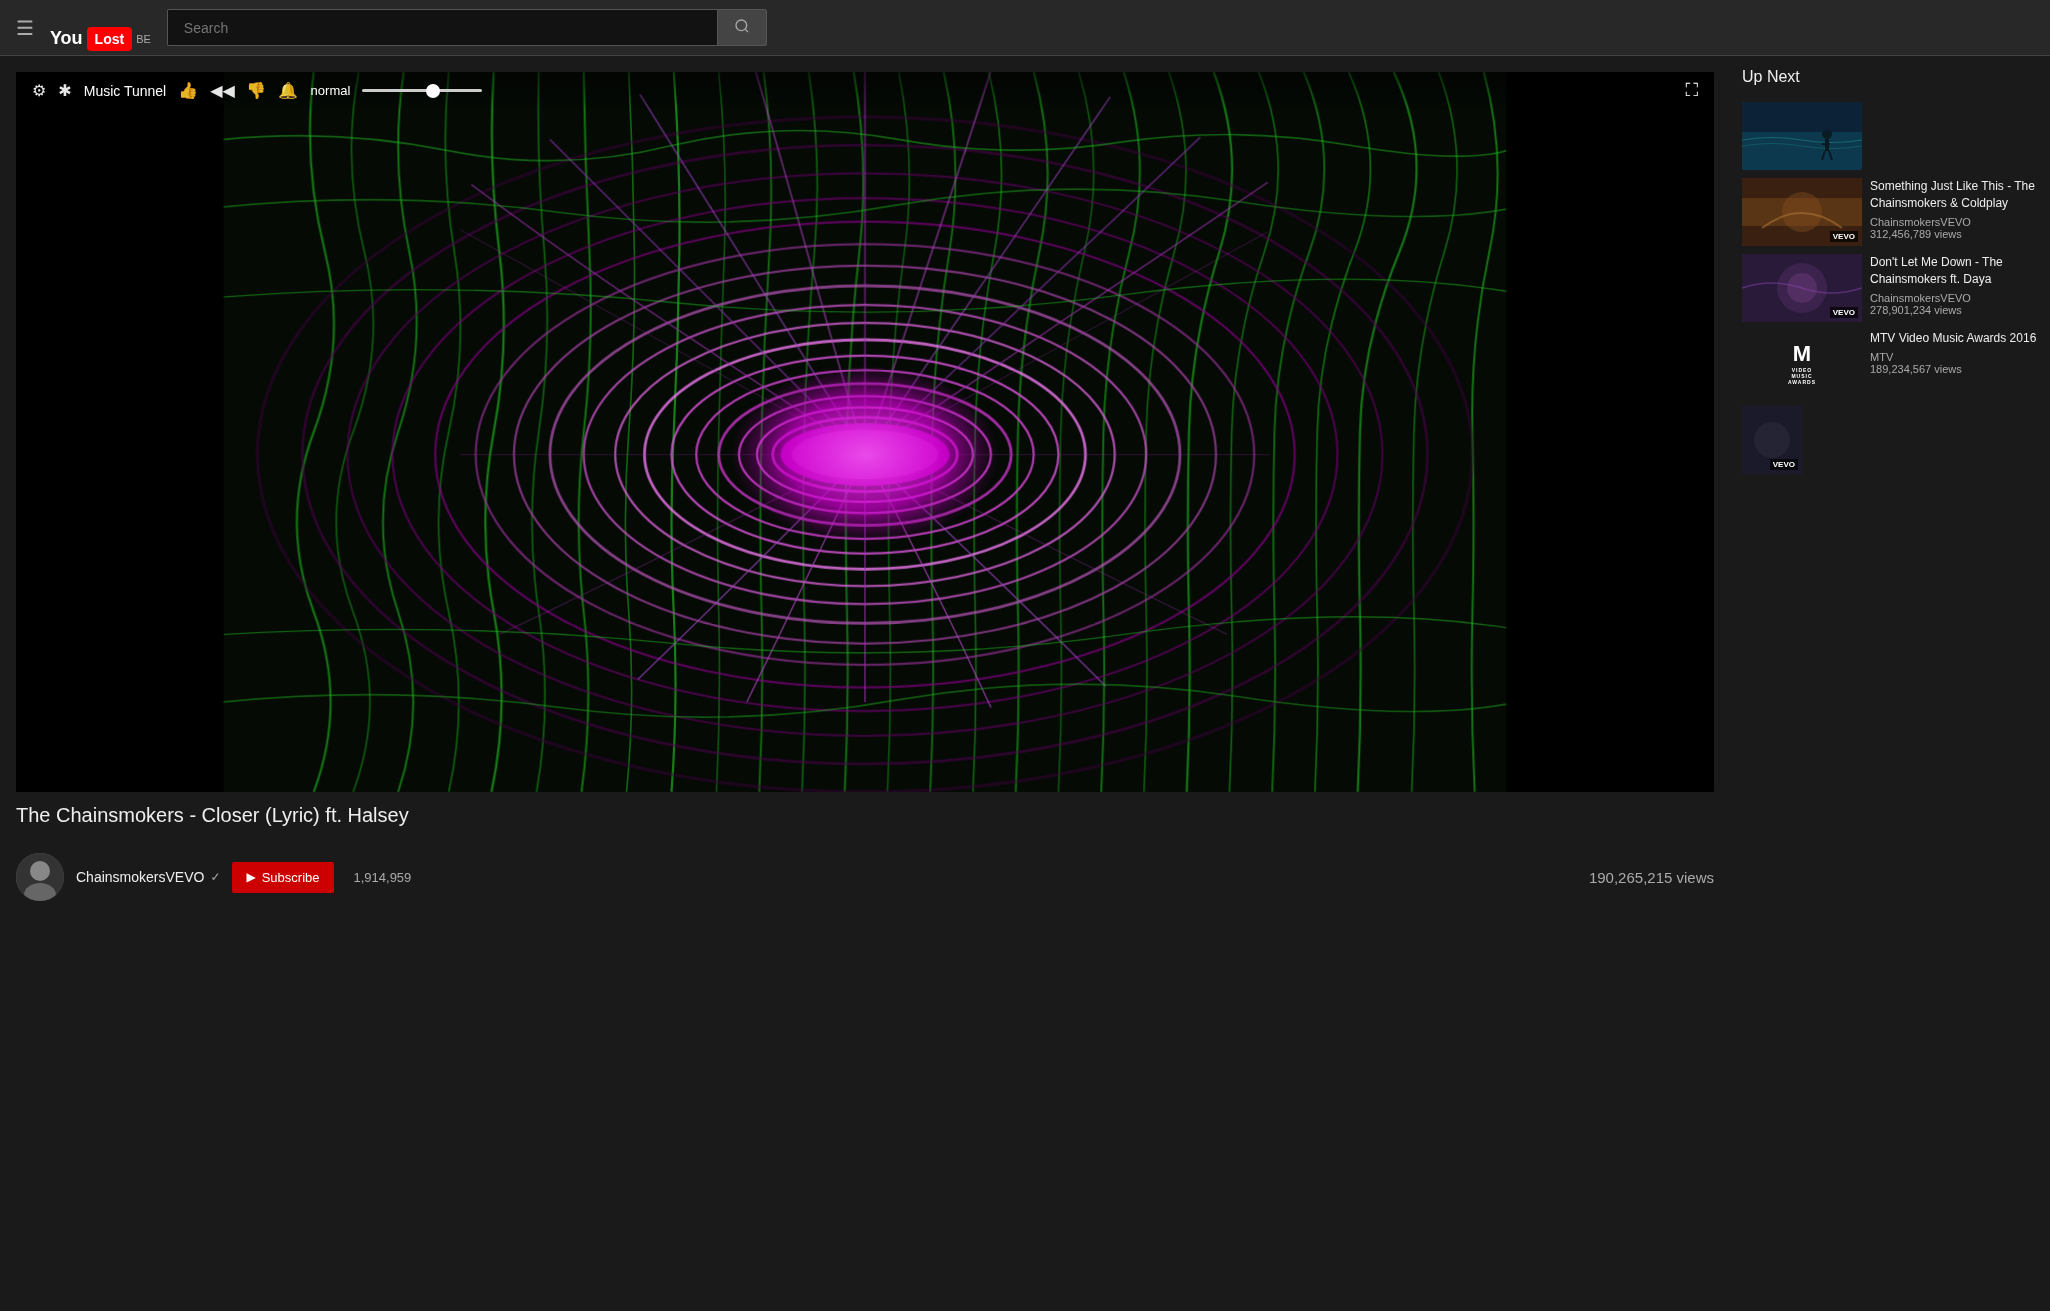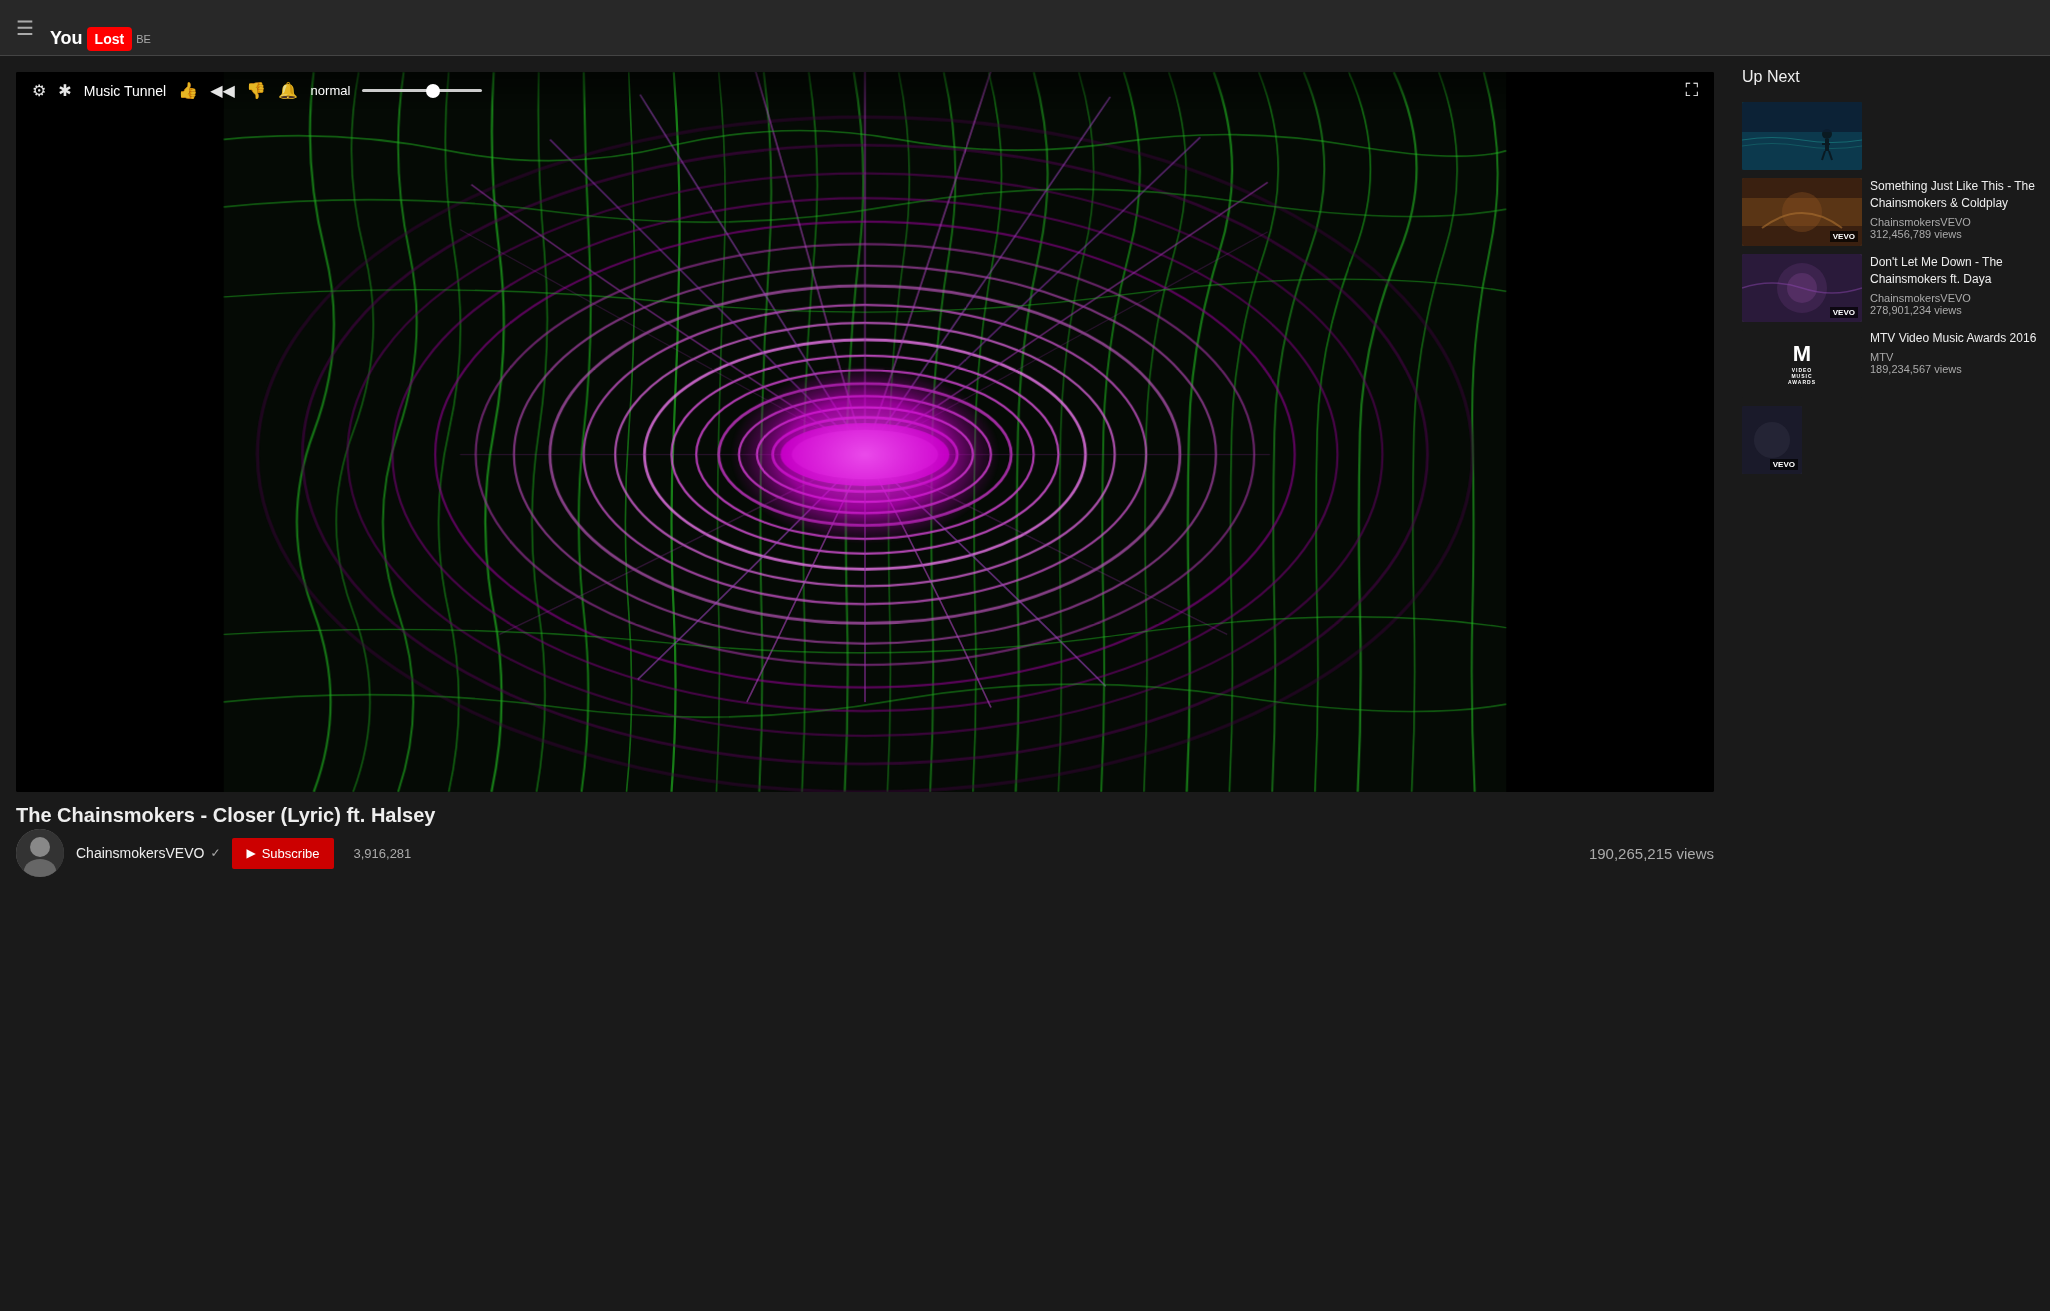--- a/index.html
+++ b/index.html
@@ -166,23 +166,23 @@
       font-size: 18px;
       cursor: pointer;
     }
 
     
     .video-info {
       margin-top: 12px;
     }
     .video-title {
       font-size: 20px;
-      font-weight: bold;
+      font-weight: normal;
       color: #eee;
-      margin-bottom: 2px;
+      margin-bottom: 26px;
     }
     .channel-row {
       display: flex;
       align-items: center;
       justify-content: space-between;
     }
     .channel-left {
       display: flex;
       align-items: center;
       gap: 12px;
@@ -376,20 +376,29 @@
   </style>
 </head>
 <body>
 
 <header class="header">
   <span class="header-menu-icon">☰</span>
   <div class="youtube-logo">
     <span class="yt-logo-text">You</span>
     <span class="yt-logo-box">Lost</span>
     <span class="yt-be-badge">BE</span>
+  </div>
+  <div class="header-search">
+    <input type="text" placeholder="Search" style="">
+    <button>
+      <svg width="16" height="16" viewBox="0 0 24 24" fill="none" stroke="#aaa" stroke-width="2">
+        <circle cx="11" cy="11" r="8"></circle>
+          <line x1="21" y1="21" x2="16.65" y2="16.65"></line>
+      </svg>
+    </button>
   </div>
 </header>
 
 <div class="main-layout">
 
   <div class="video-section">
 
     <div class="video-player-container">
 
       <div class="tunnel-visual">
@@ -522,21 +531,21 @@
           <div>
             <div class="channel-name-row">
               <span class="channel-name">ChainsmokersVEVO</span>
               <span class="verified-icon">✓</span>
             </div>
           </div>
           <button class="subscribe-btn">
             <span class="yt-icon">▶</span>
             <span>Subscribe</span>
           </button>
-          <span class="sub-count">3,916,281</span>
+          <span class="sub-count">1,914,959</span>
         </div>
         <div class="view-count">190,265,215 views</div>
       </div>
     </div>
 
   </div>
 
   <div class="sidebar">
     <div class="up-next-header">Up Next</div>
 

